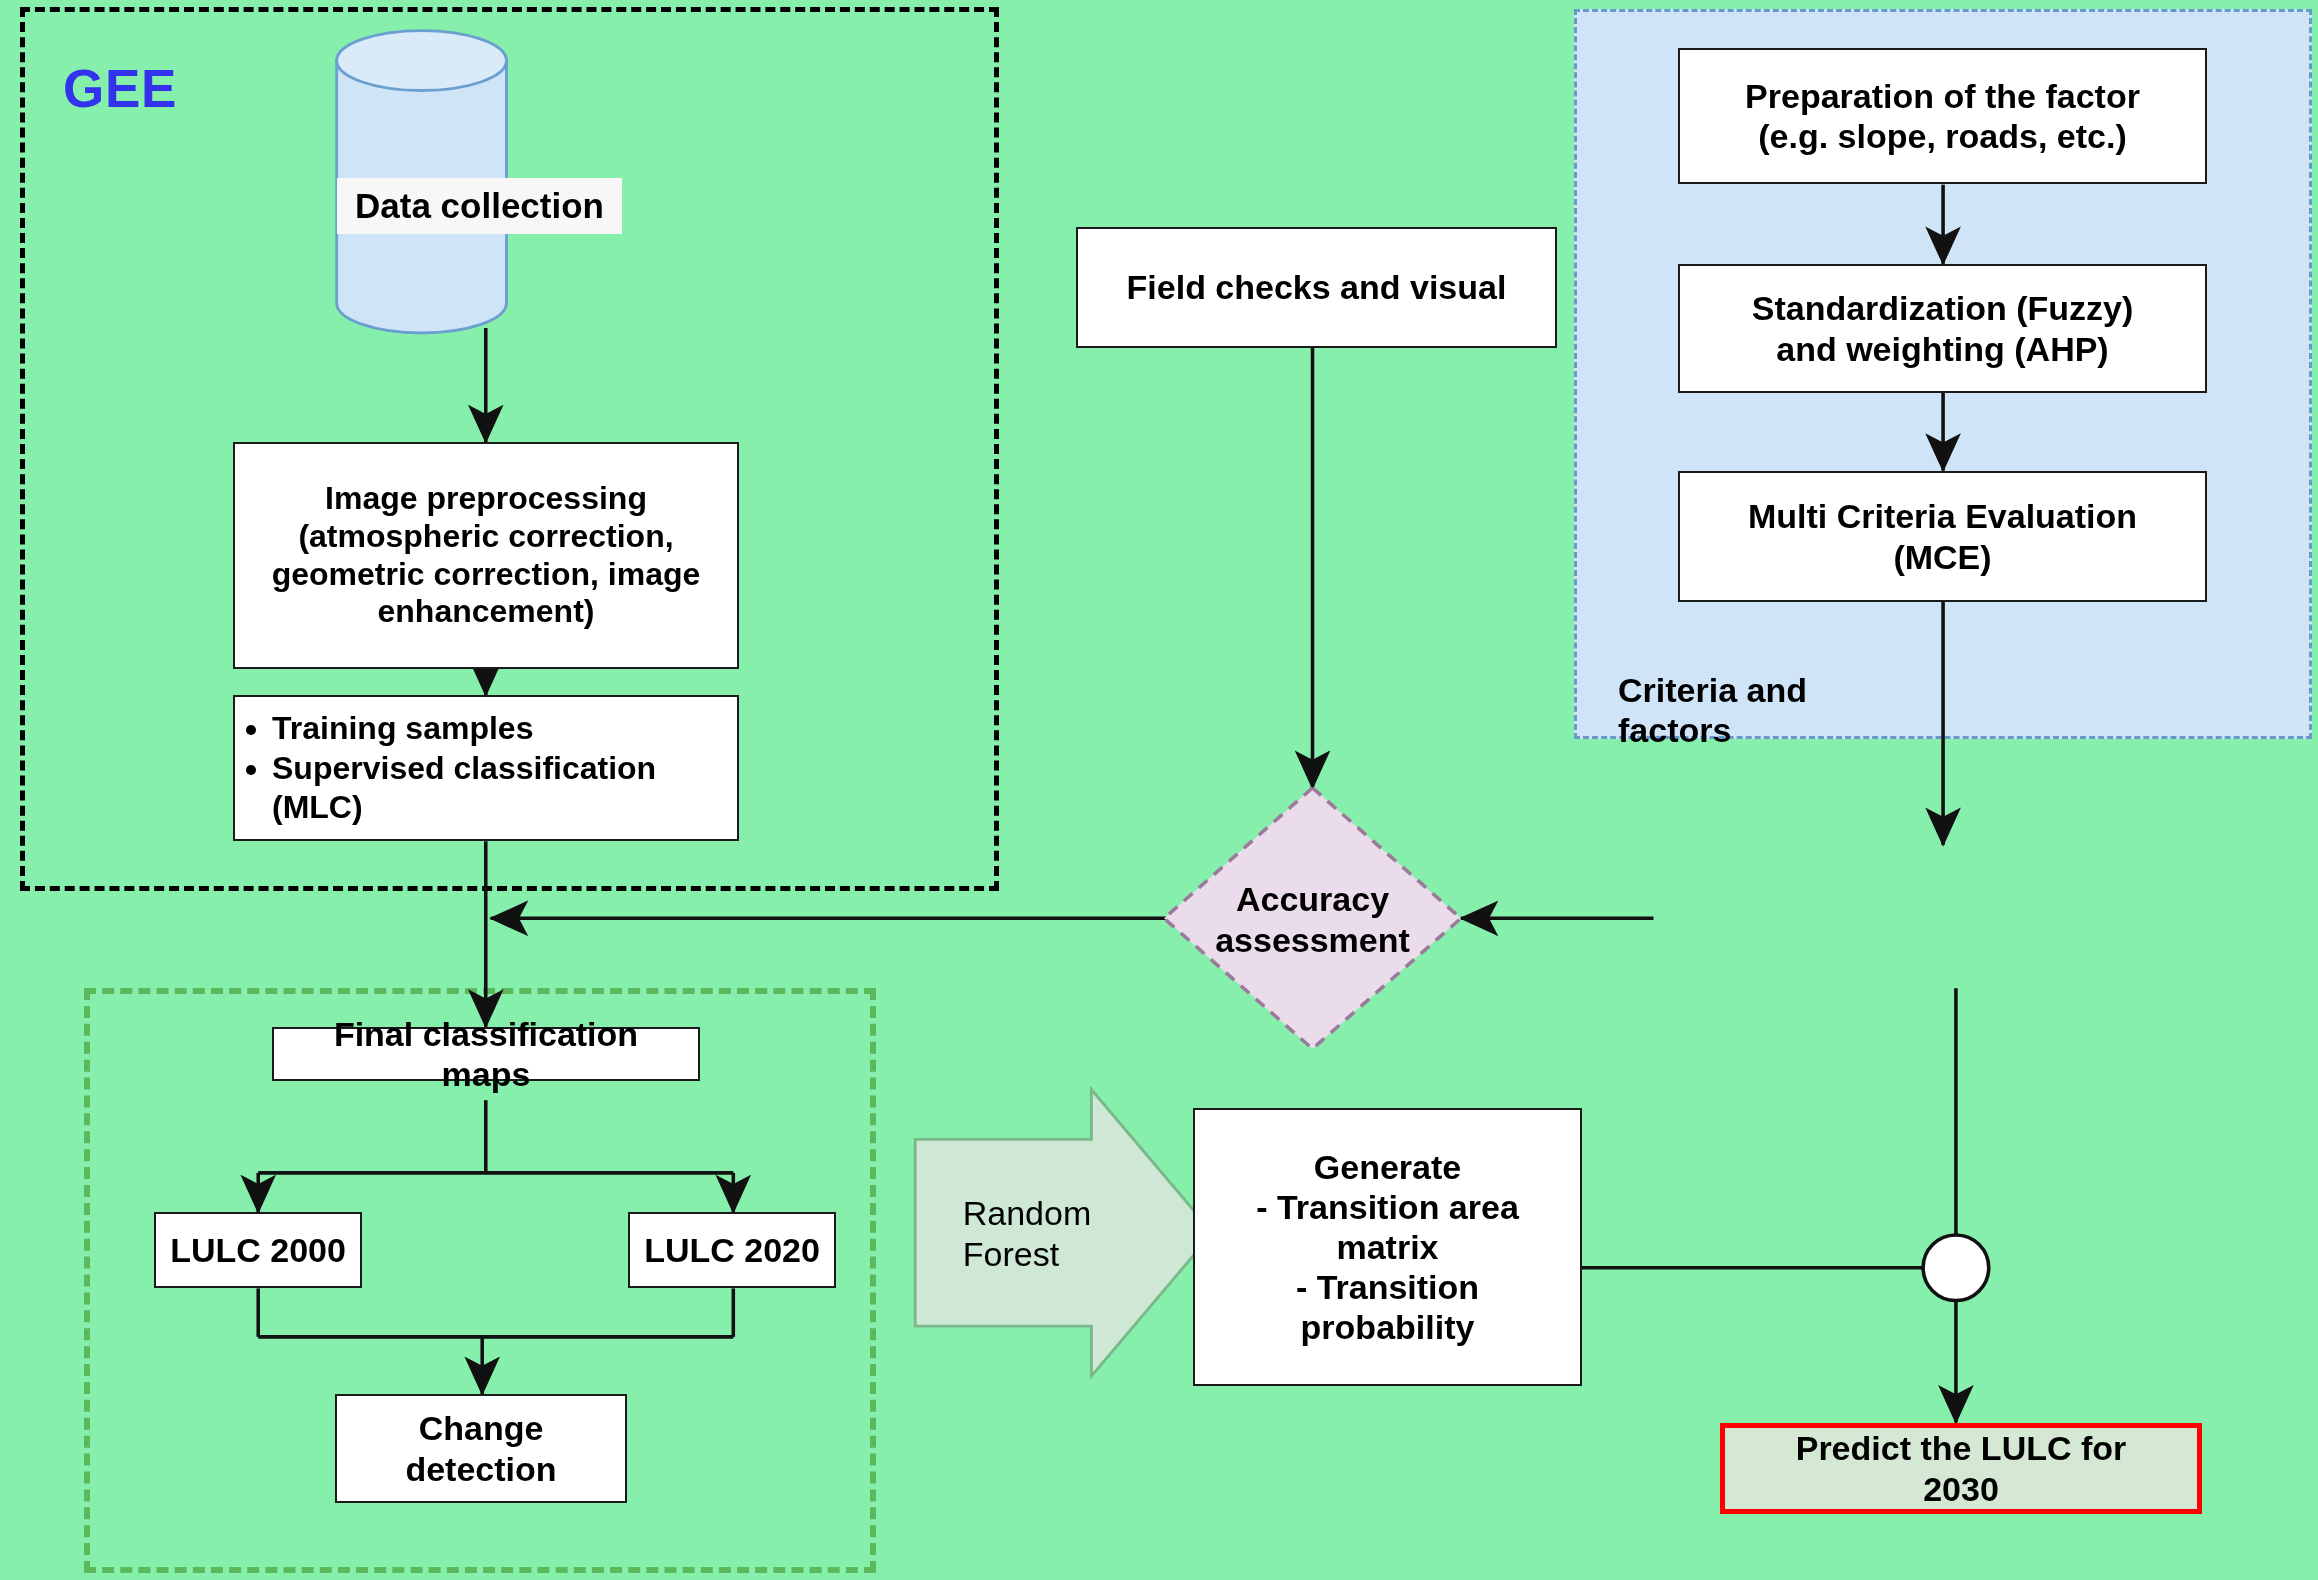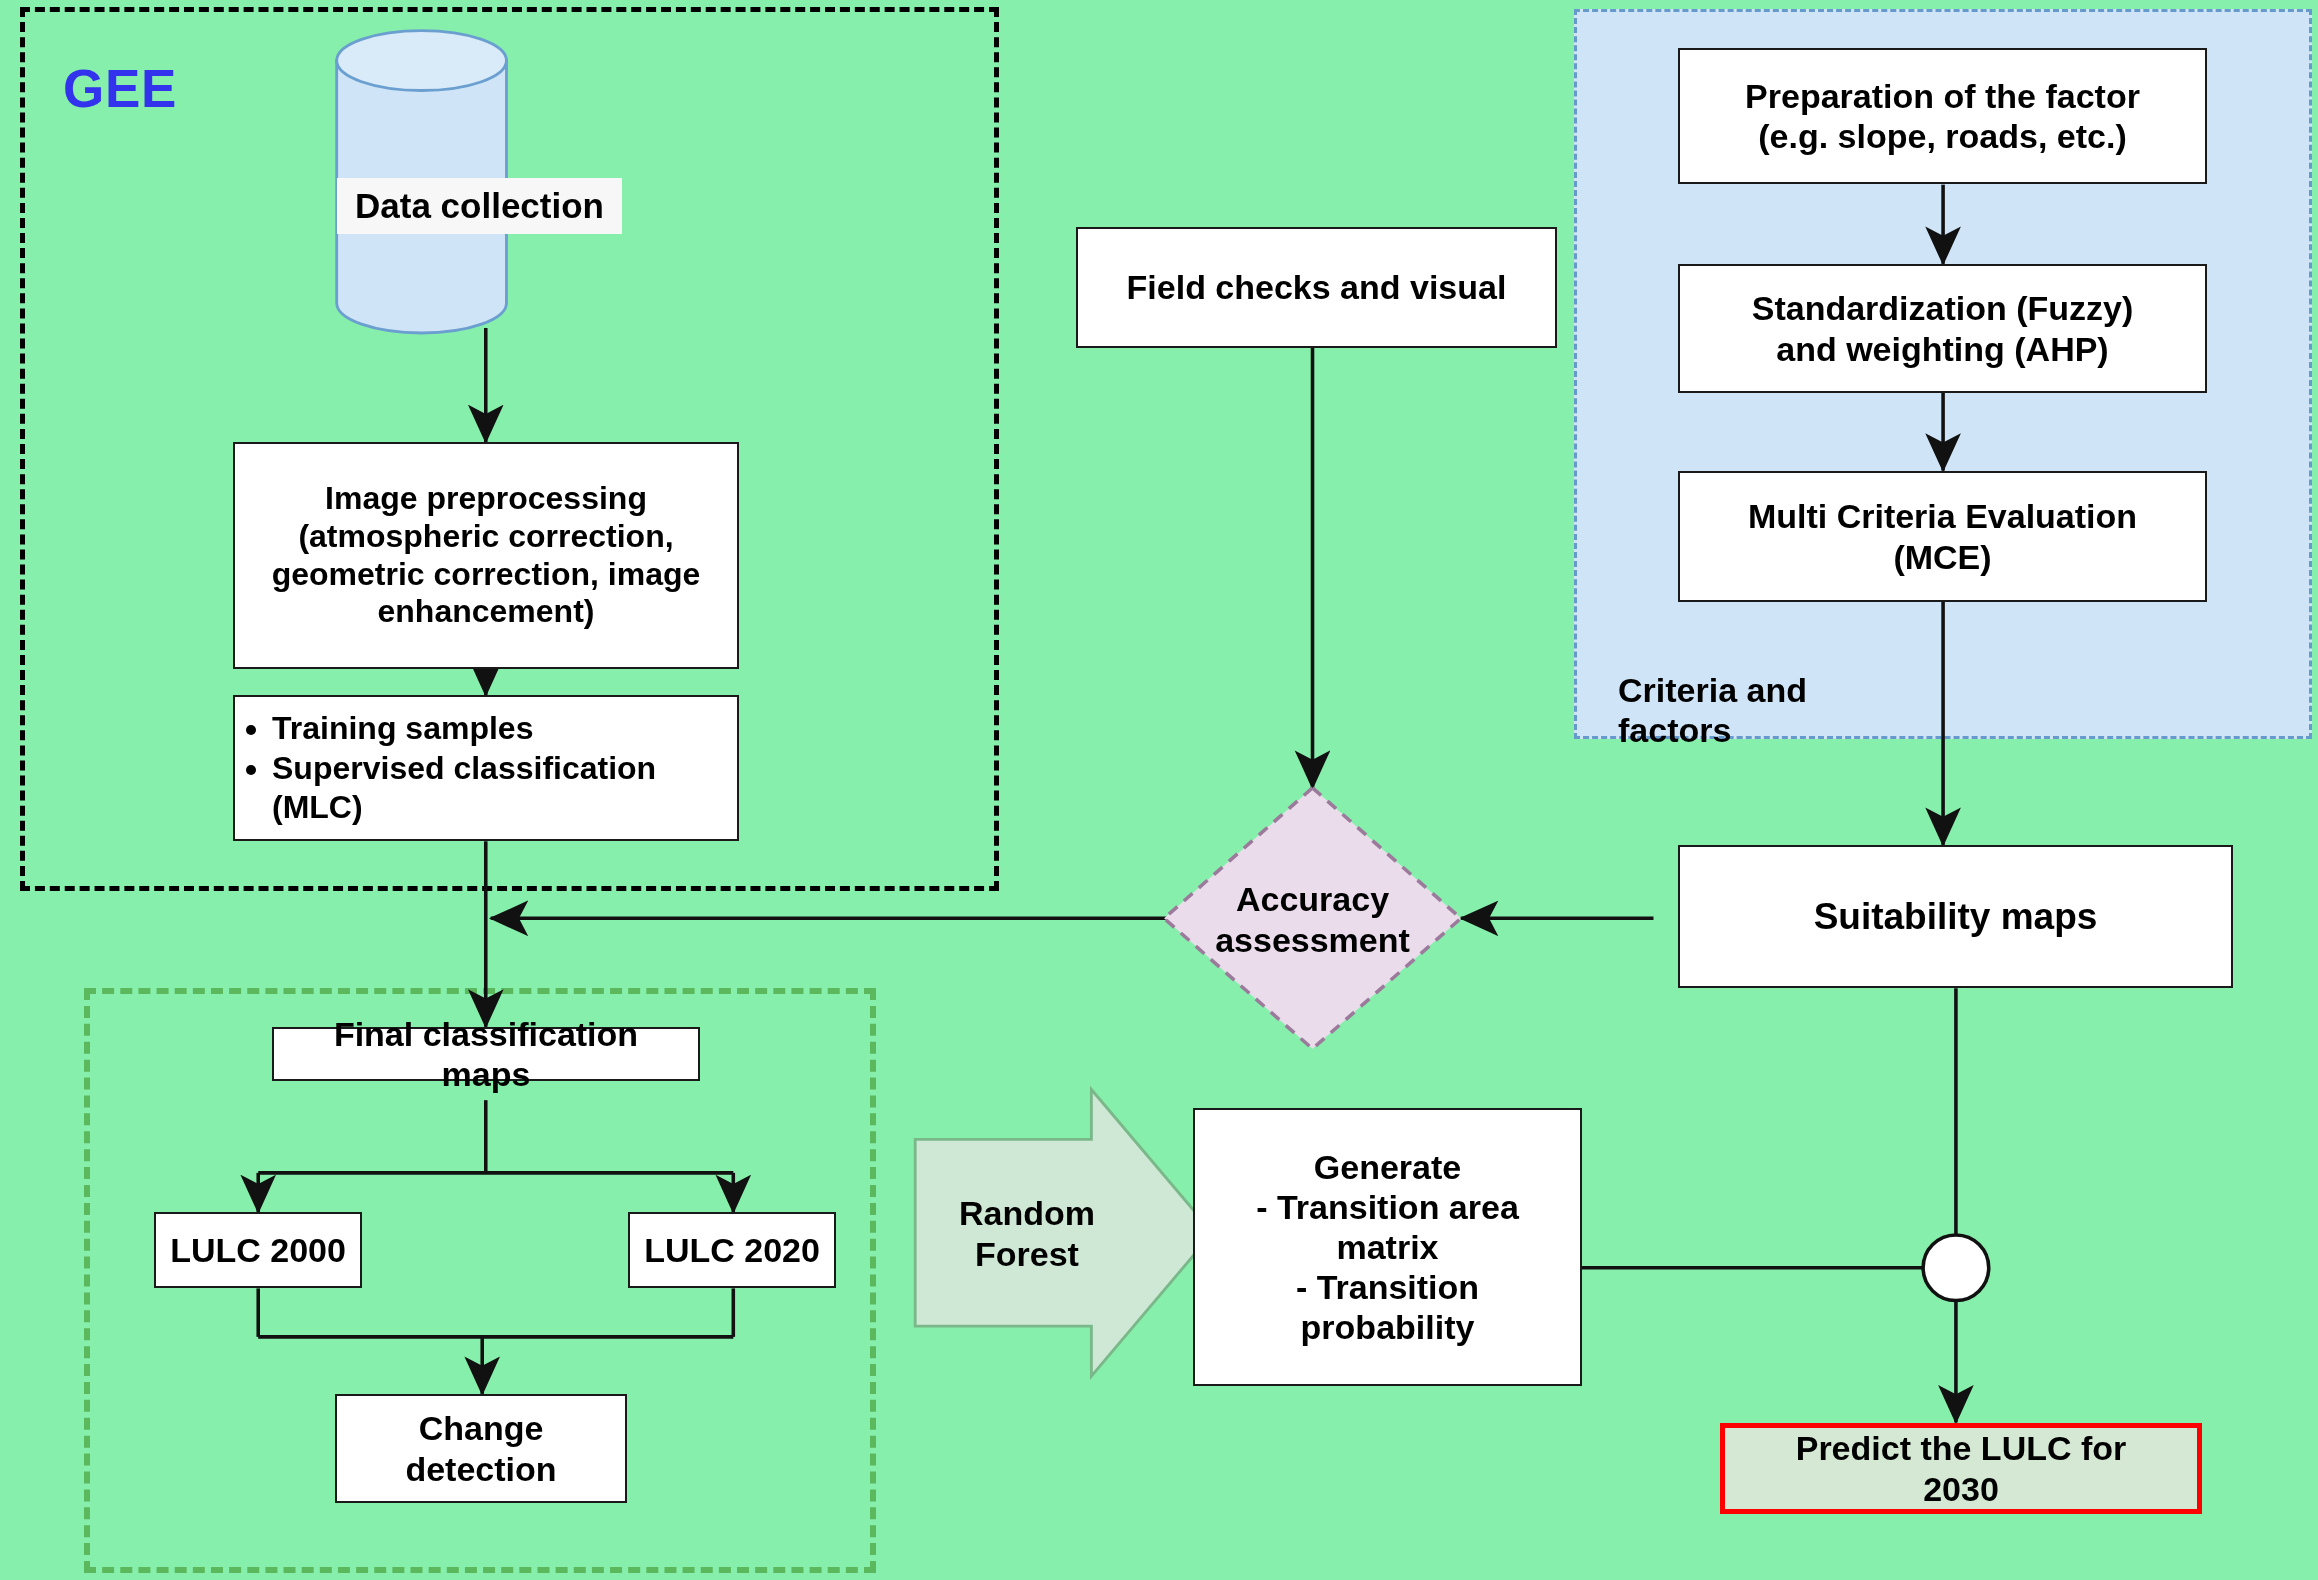--- a/index.html
+++ b/index.html
@@ -97,22 +97,21 @@
     text-align: center;
     font-weight: bold;
     line-height: 1.18;
     white-space: pre-line;
   }
   .rfarrow {
     position: absolute;
     display: flex;
     align-items: center;
     justify-content: center;
-    text-align: center;
-    font-weight: bold;
+    font-weight: normal;
     line-height: 1.2;
     white-space: pre-line;
   }
   .diamondtext {
     position: absolute;
     display: flex;
     align-items: center;
     justify-content: center;
     text-align: center;
     font-weight: bold;
@@ -215,21 +214,20 @@
 
   <div class="node boxnode" style="left:1678px; top:264px; width:529px; height:129px; font-size:34px;">Standardization (Fuzzy)
 and weighting (AHP)</div>
 
   <div class="node boxnode" style="left:1678px; top:471px; width:529px; height:131px; font-size:34px;">Multi Criteria Evaluation
 (MCE)</div>
 
   <div class="plainlabel" style="left:1618px; top:670px; font-size:34px;">Criteria and
 factors</div>
 
-  <div class="node boxnode" style="left:1678px; top:845px; width:555px; height:143px; font-size:37px;">Suitability maps</div>
 
   <div class="node boxnode" style="left:272px; top:1027px; width:428px; height:54px; font-size:34px;">Final classification
 maps</div>
 
   <div class="node boxnode" style="left:154px; top:1212px; width:208px; height:76px; font-size:34px;">LULC 2000</div>
 
   <div class="node boxnode" style="left:628px; top:1212px; width:208px; height:76px; font-size:34px;">LULC 2020</div>
 
   <div class="node boxnode" style="left:335px; top:1394px; width:292px; height:109px; font-size:34px;">Change
 detection</div>

